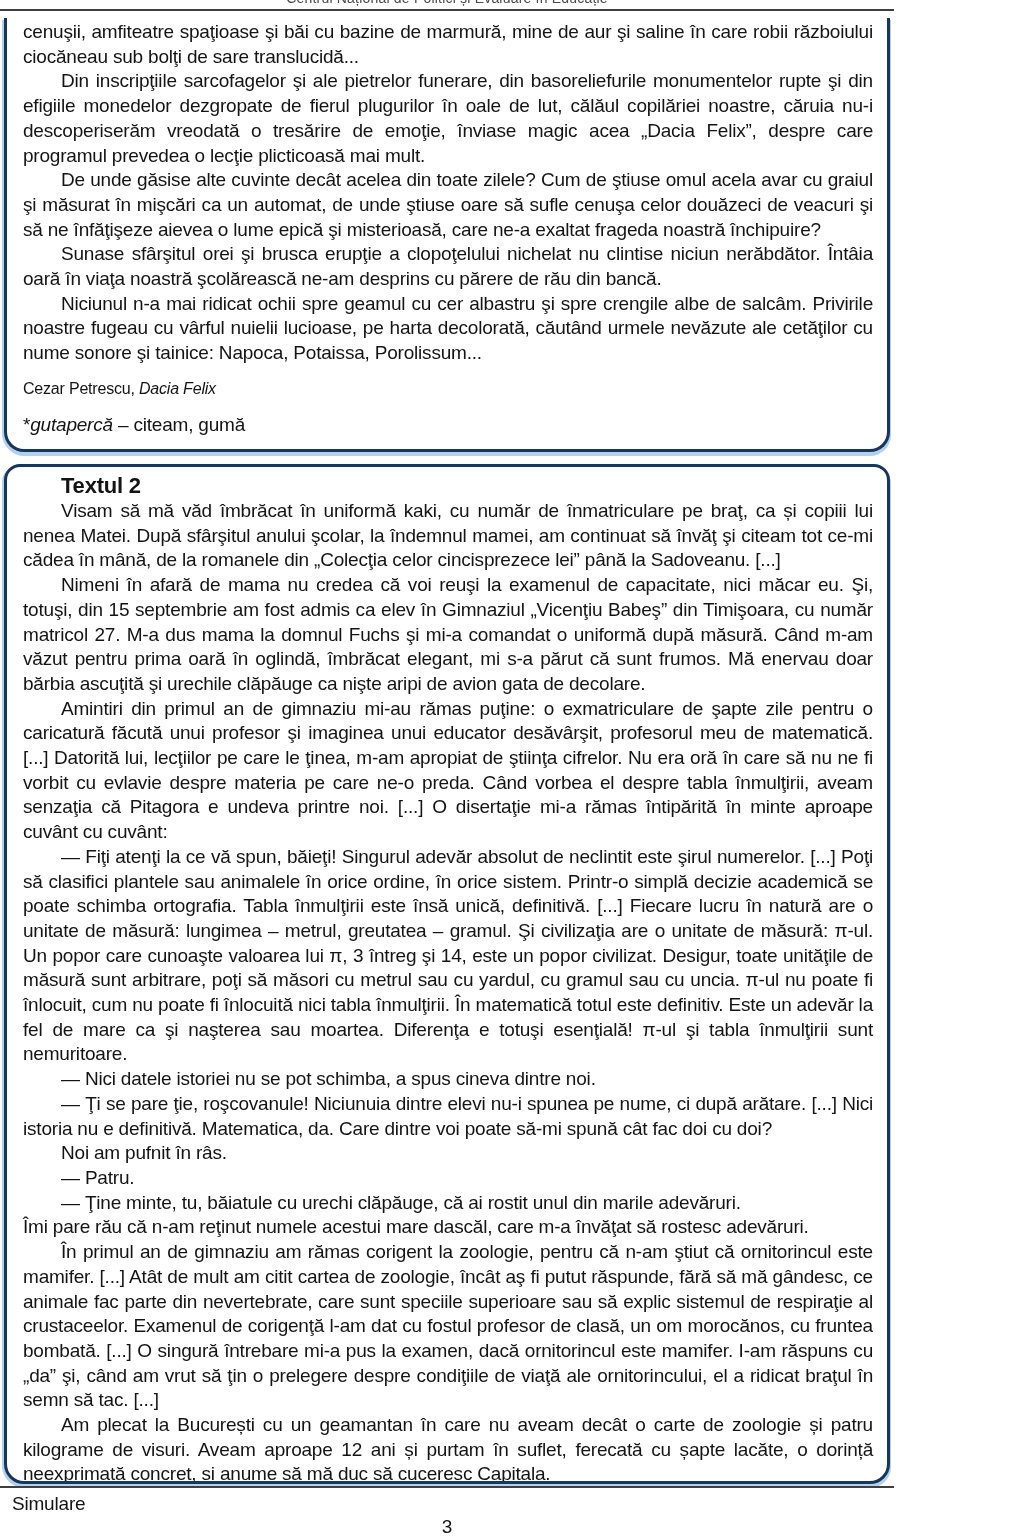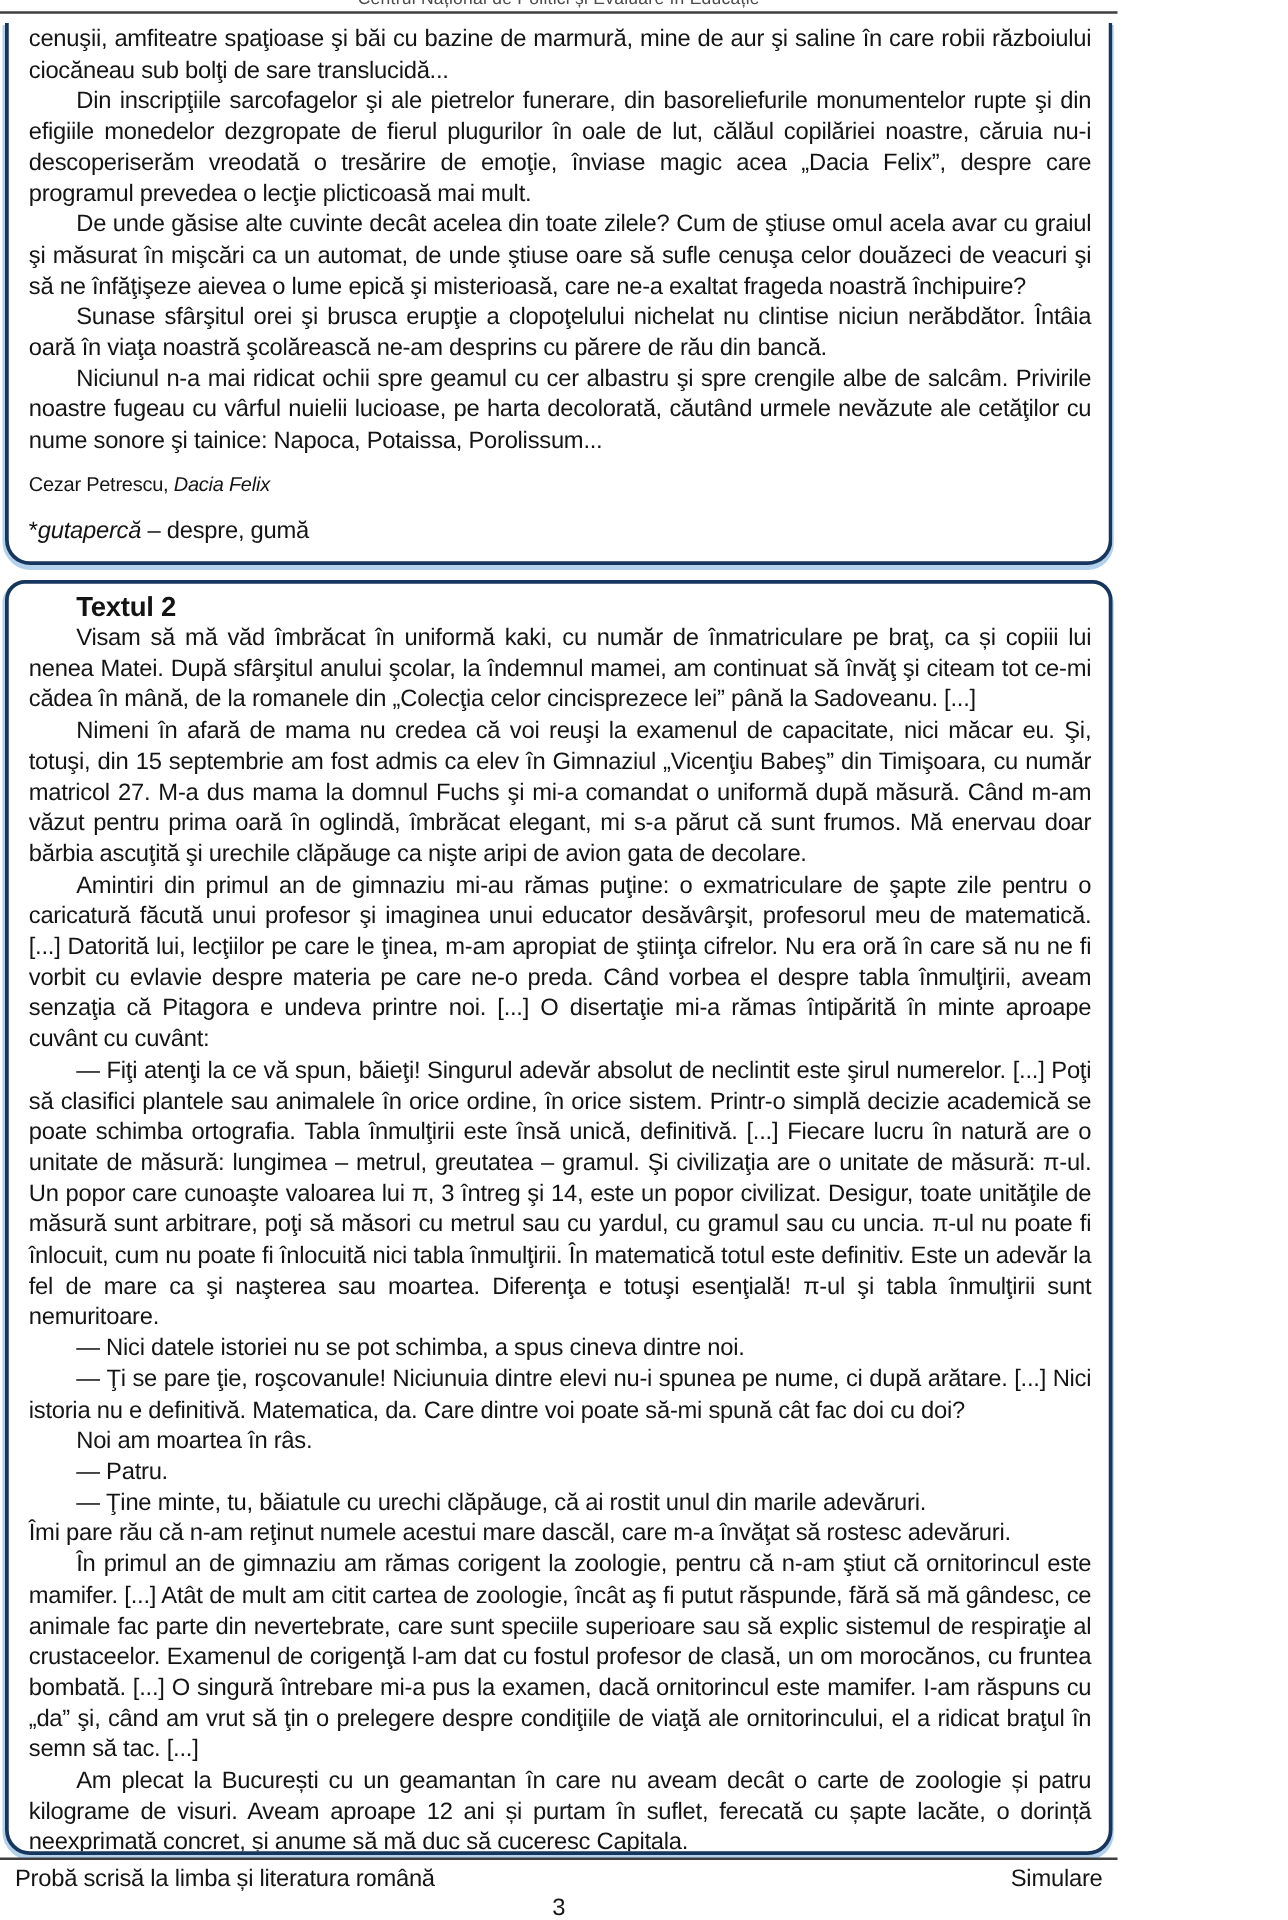--- a/index.html
+++ b/index.html
@@ -101,41 +101,40 @@
     <div class="clipped">Centrul Național de Politici și Evaluare în Educație</div>
   </div>
 
   <div class="textbox" id="box1">
     <p class="para noindent">cenuşii, amfiteatre spaţioase şi băi cu bazine de marmură, mine de aur şi saline în care robii războiului ciocăneau sub bolţi de sare translucidă...</p>
     <p class="para">Din inscripţiile sarcofagelor şi ale pietrelor funerare, din basoreliefurile monumentelor rupte şi din efigiile monedelor dezgropate de fierul plugurilor în oale de lut, călăul copilăriei noastre, căruia nu-i descoperiserăm vreodată o tresărire de emoţie, înviase magic acea „Dacia Felix”, despre care programul prevedea o lecţie plicticoasă mai mult.</p>
     <p class="para">De unde găsise alte cuvinte decât acelea din toate zilele? Cum de ştiuse omul acela avar cu graiul şi măsurat în mişcări ca un automat, de unde ştiuse oare să sufle cenuşa celor douăzeci de veacuri şi să ne înfăţişeze aievea o lume epică şi misterioasă, care ne-a exaltat frageda noastră închipuire?</p>
     <p class="para">Sunase sfârşitul orei şi brusca erupţie a clopoţelului nichelat nu clintise niciun nerăbdător. Întâia oară în viaţa noastră şcolărească ne-am desprins cu părere de rău din bancă.</p>
     <p class="para">Niciunul n-a mai ridicat ochii spre geamul cu cer albastru şi spre crengile albe de salcâm. Privirile noastre fugeau cu vârful nuielii lucioase, pe harta decolorată, căutând urmele nevăzute ale cetăţilor cu nume sonore şi tainice: Napoca, Potaissa, Porolissum...</p>
     <p class="attribution"><span>Cezar Petrescu, </span><span class="work">Dacia Felix</span></p>
-    <p class="footnote"><span>*</span><span class="term">gutapercă</span><span> – despre, gumă</span></p>
+    <p class="footnote"><span>*</span><span class="term">gutapercă</span><span> – citeam, gumă</span></p>
   </div>
 
   <div class="textbox" id="box2">
     <div class="box-heading">Textul 2</div>
     <p class="para">Visam să mă văd îmbrăcat în uniformă kaki, cu număr de înmatriculare pe braţ, ca și copiii lui nenea Matei. După sfârşitul anului şcolar, la îndemnul mamei, am continuat să învăţ şi citeam tot ce-mi cădea în mână, de la romanele din „Colecţia celor cincisprezece lei” până la Sadoveanu. [...]</p>
     <p class="para">Nimeni în afară de mama nu credea că voi reuşi la examenul de capacitate, nici măcar eu. Şi, totuşi, din 15 septembrie am fost admis ca elev în Gimnaziul „Vicenţiu Babeş” din Timişoara, cu număr matricol 27. M-a dus mama la domnul Fuchs şi mi-a comandat o uniformă după măsură. Când m-am văzut pentru prima oară în oglindă, îmbrăcat elegant, mi s-a părut că sunt frumos. Mă enervau doar bărbia ascuţită şi urechile clăpăuge ca nişte aripi de avion gata de decolare.</p>
     <p class="para">Amintiri din primul an de gimnaziu mi-au rămas puţine: o exmatriculare de şapte zile pentru o caricatură făcută unui profesor şi imaginea unui educator desăvârşit, profesorul meu de matematică. [...] Datorită lui, lecţiilor pe care le ţinea, m-am apropiat de ştiinţa cifrelor. Nu era oră în care să nu ne fi vorbit cu evlavie despre materia pe care ne-o preda. Când vorbea el despre tabla înmulţirii, aveam senzaţia că Pitagora e undeva printre noi. [...] O disertaţie mi-a rămas întipărită în minte aproape cuvânt cu cuvânt:</p>
     <p class="para">— Fiţi atenţi la ce vă spun, băieţi! Singurul adevăr absolut de neclintit este şirul numerelor. [...] Poţi să clasifici plantele sau animalele în orice ordine, în orice sistem. Printr-o simplă decizie academică se poate schimba ortografia. Tabla înmulţirii este însă unică, definitivă. [...] Fiecare lucru în natură are o unitate de măsură: lungimea – metrul, greutatea – gramul. Şi civilizaţia are o unitate de măsură: π-ul. Un popor care cunoaşte valoarea lui π, 3 întreg şi 14, este un popor civilizat. Desigur, toate unităţile de măsură sunt arbitrare, poţi să măsori cu metrul sau cu yardul, cu gramul sau cu uncia. π-ul nu poate fi înlocuit, cum nu poate fi înlocuită nici tabla înmulţirii. În matematică totul este definitiv. Este un adevăr la fel de mare ca şi naşterea sau moartea. Diferenţa e totuşi esenţială! π-ul şi tabla înmulţirii sunt nemuritoare.</p>
     <p class="para">— Nici datele istoriei nu se pot schimba, a spus cineva dintre noi.</p>
     <p class="para">— Ţi se pare ţie, roşcovanule! Niciunuia dintre elevi nu-i spunea pe nume, ci după arătare. [...] Nici istoria nu e definitivă. Matematica, da. Care dintre voi poate să-mi spună cât fac doi cu doi?</p>
-    <p class="para">Noi am moartea în râs.</p>
+    <p class="para">Noi am pufnit în râs.</p>
     <p class="para">— Patru.</p>
     <p class="para">— Ţine minte, tu, băiatule cu urechi clăpăuge, că ai rostit unul din marile adevăruri.</p>
     <p class="para noindent">Îmi pare rău că n-am reţinut numele acestui mare dascăl, care m-a învăţat să rostesc adevăruri.</p>
     <p class="para">În primul an de gimnaziu am rămas corigent la zoologie, pentru că n-am ştiut că ornitorincul este mamifer. [...] Atât de mult am citit cartea de zoologie, încât aş fi putut răspunde, fără să mă gândesc, ce animale fac parte din nevertebrate, care sunt speciile superioare sau să explic sistemul de respiraţie al crustaceelor. Examenul de corigenţă l-am dat cu fostul profesor de clasă, un om morocănos, cu fruntea bombată. [...] O singură întrebare mi-a pus la examen, dacă ornitorincul este mamifer. I-am răspuns cu „da” şi, când am vrut să ţin o prelegere despre condiţiile de viaţă ale ornitorincului, el a ridicat braţul în semn să tac. [...]</p>
     <p class="para">Am plecat la București cu un geamantan în care nu aveam decât o carte de zoologie și patru kilograme de visuri. Aveam aproape 12 ani și purtam în suflet, ferecată cu șapte lacăte, o dorință neexprimată concret, și anume să mă duc să cuceresc Capitala.</p>
     <p class="attribution"><span>Francisc Munteanu, </span><span class="work">Oameni, fapte, amintiri</span></p>
   </div>
 
   <div class="page-footer">
     <div class="footer-row">
-      <span>Probă scrisă la limba și literatura română</span>
       <span>Simulare</span>
     </div>
     <div class="page-num">3</div>
   </div>
 
 </div>
 
 </body></html>

